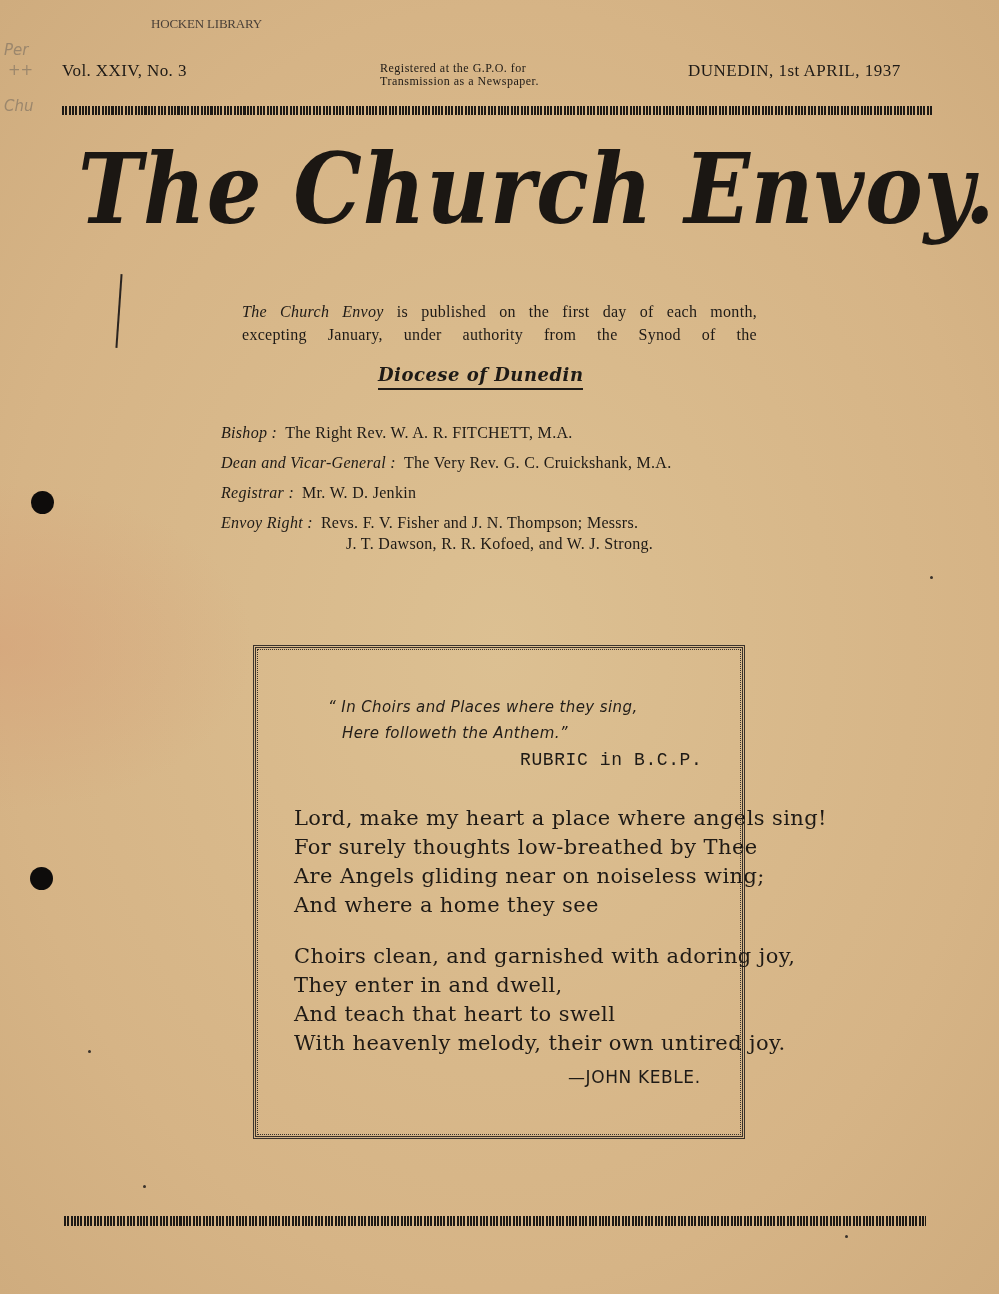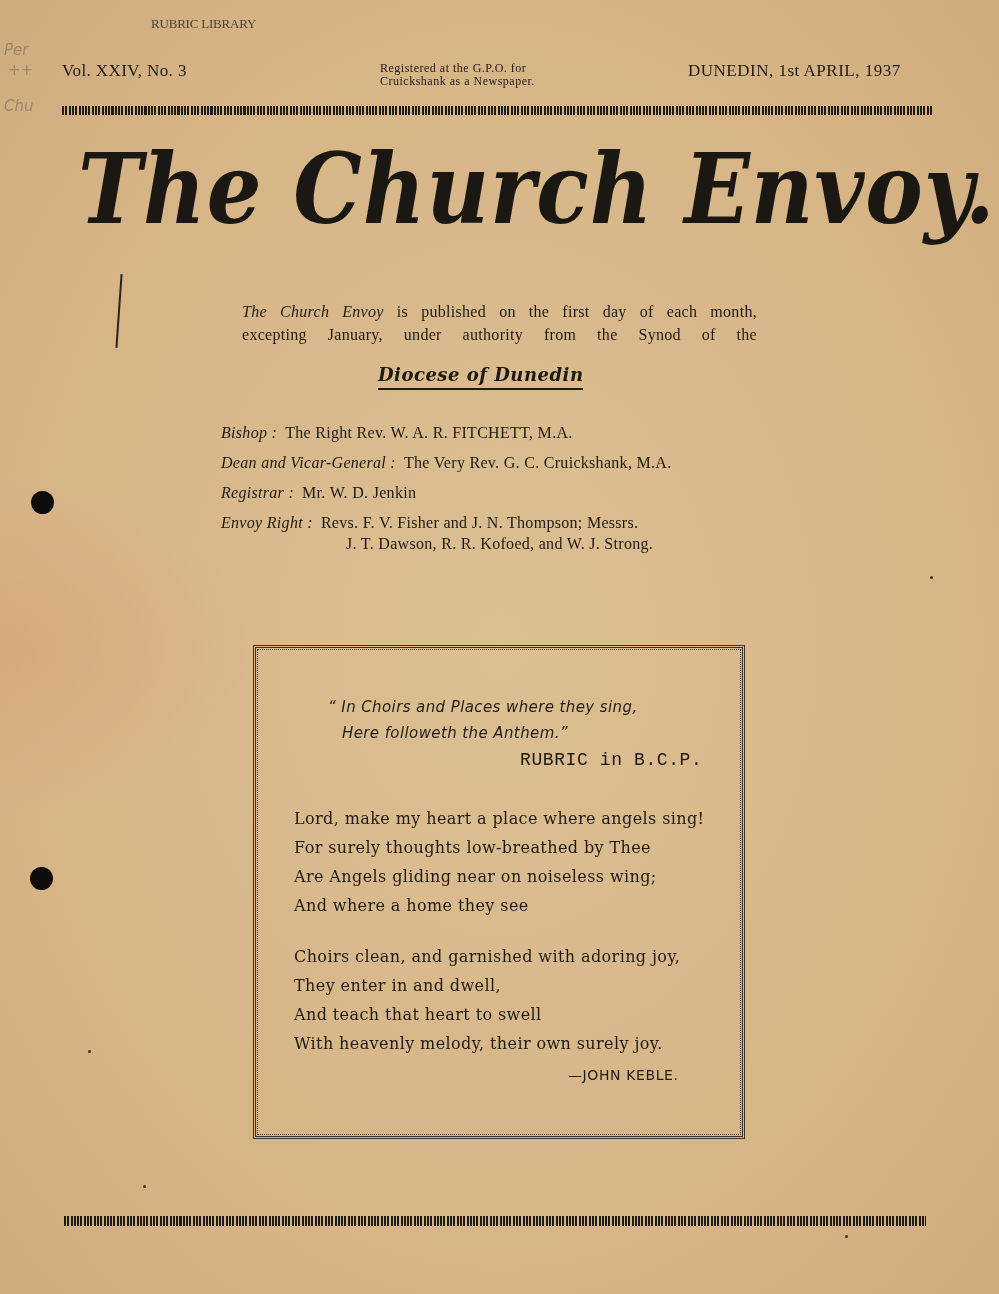--- a/index.html
+++ b/index.html
@@ -41,39 +41,39 @@
     .officers .row { height: 30px; white-space: nowrap; }
     .officers .lbl { font-style: italic; margin-right: 8px; }
     .officers .cont { padding-left: 125px; margin-top: -9px; }
     .frame {
       left: 253px; top: 645px; width: 486px; height: 488px;
       border: 3px double #3a322b; outline: 1px dotted #3a322b; outline-offset: -5px;
     }
     .epigraph { left: 328px; top: 694px; font-family: "DejaVu Sans", sans-serif; font-style: italic; font-size: 15px; line-height: 26px; letter-spacing: 0.4px; color: #221d18; }
     .epigraph .l2 { padding-left: 14px; }
     .rubric { left: 520px; top: 750px; font-family: Liberation Mono, monospace; font-size: 18px; letter-spacing: 0.6px; }
-    .poem { left: 294px; top: 804px; font-family: "DejaVu Serif", serif; font-size: 16px; line-height: 29px; letter-spacing: 0.4px; color: #1f1a15; }
+    .poem { left: 294px; top: 804px; font-family: "DejaVu Serif", serif; font-size: 21px; line-height: 29px; letter-spacing: 0.4px; color: #1f1a15; }
     .stanza { margin-bottom: 22px; }
-    .author { left: 568px; top: 1067px; font-family: "DejaVu Sans", sans-serif; font-size: 14px; letter-spacing: 0.6px; }
+    .author { left: 568px; top: 1067px; font-family: "DejaVu Sans", sans-serif; font-size: 17px; letter-spacing: 0.6px; }
     .hole { width: 23px; height: 23px; border-radius: 50%; background: #0e0c0b; }
     .speck { width: 3px; height: 3px; border-radius: 50%; background: #3a322b; }
   </style>
 </head>
 <body>
 
 <div class="abs pencil" style="left:4px;top:4px;">Per</div>
 <div class="abs pencil" style="left:8px;top:24px;">++</div>
 <div class="abs pencil" style="left:4px;top:60px;text-align:right;">Chu</div>
 
-<div class="abs stamp">RUBRIC LIBRARY</div>
+<div class="abs stamp">HOCKEN LIBRARY</div>
 
 <div class="abs vol">Vol. XXIV, No. 3</div>
 <div class="abs reg">
   <div>Registered at the G.P.O. for</div>
-  <div>Cruickshank as a Newspaper.</div>
+  <div>Transmission as a Newspaper.</div>
 </div>
 <div class="abs date">DUNEDIN, 1st APRIL, 1937</div>
 
 <div class="abs rule rule-top"></div>
 
 <div class="abs masthead">The Church Envoy.</div>
 
 <div class="abs vline"></div>
 
 <div class="abs intro">
@@ -111,21 +111,21 @@
   <div class="stanza">
     <div>Lord, make my heart a place where angels sing!</div>
     <div>For surely thoughts low-breathed by Thee</div>
     <div>Are Angels gliding near on noiseless wing;</div>
     <div>And where a home they see</div>
   </div>
   <div class="stanza">
     <div>Choirs clean, and garnished with adoring joy,</div>
     <div>They enter in and dwell,</div>
     <div>And teach that heart to swell</div>
-    <div>With heavenly melody, their own surely joy.</div>
+    <div>With heavenly melody, their own untired joy.</div>
   </div>
 </div>
 <div class="abs author">—JOHN KEBLE.</div>
 
 <div class="abs rule rule-bottom"></div>
 
 <div class="abs hole" style="left:31px;top:491px;"></div>
 <div class="abs hole" style="left:30px;top:867px;"></div>
 
 <div class="abs speck" style="left:930px;top:576px;"></div>

